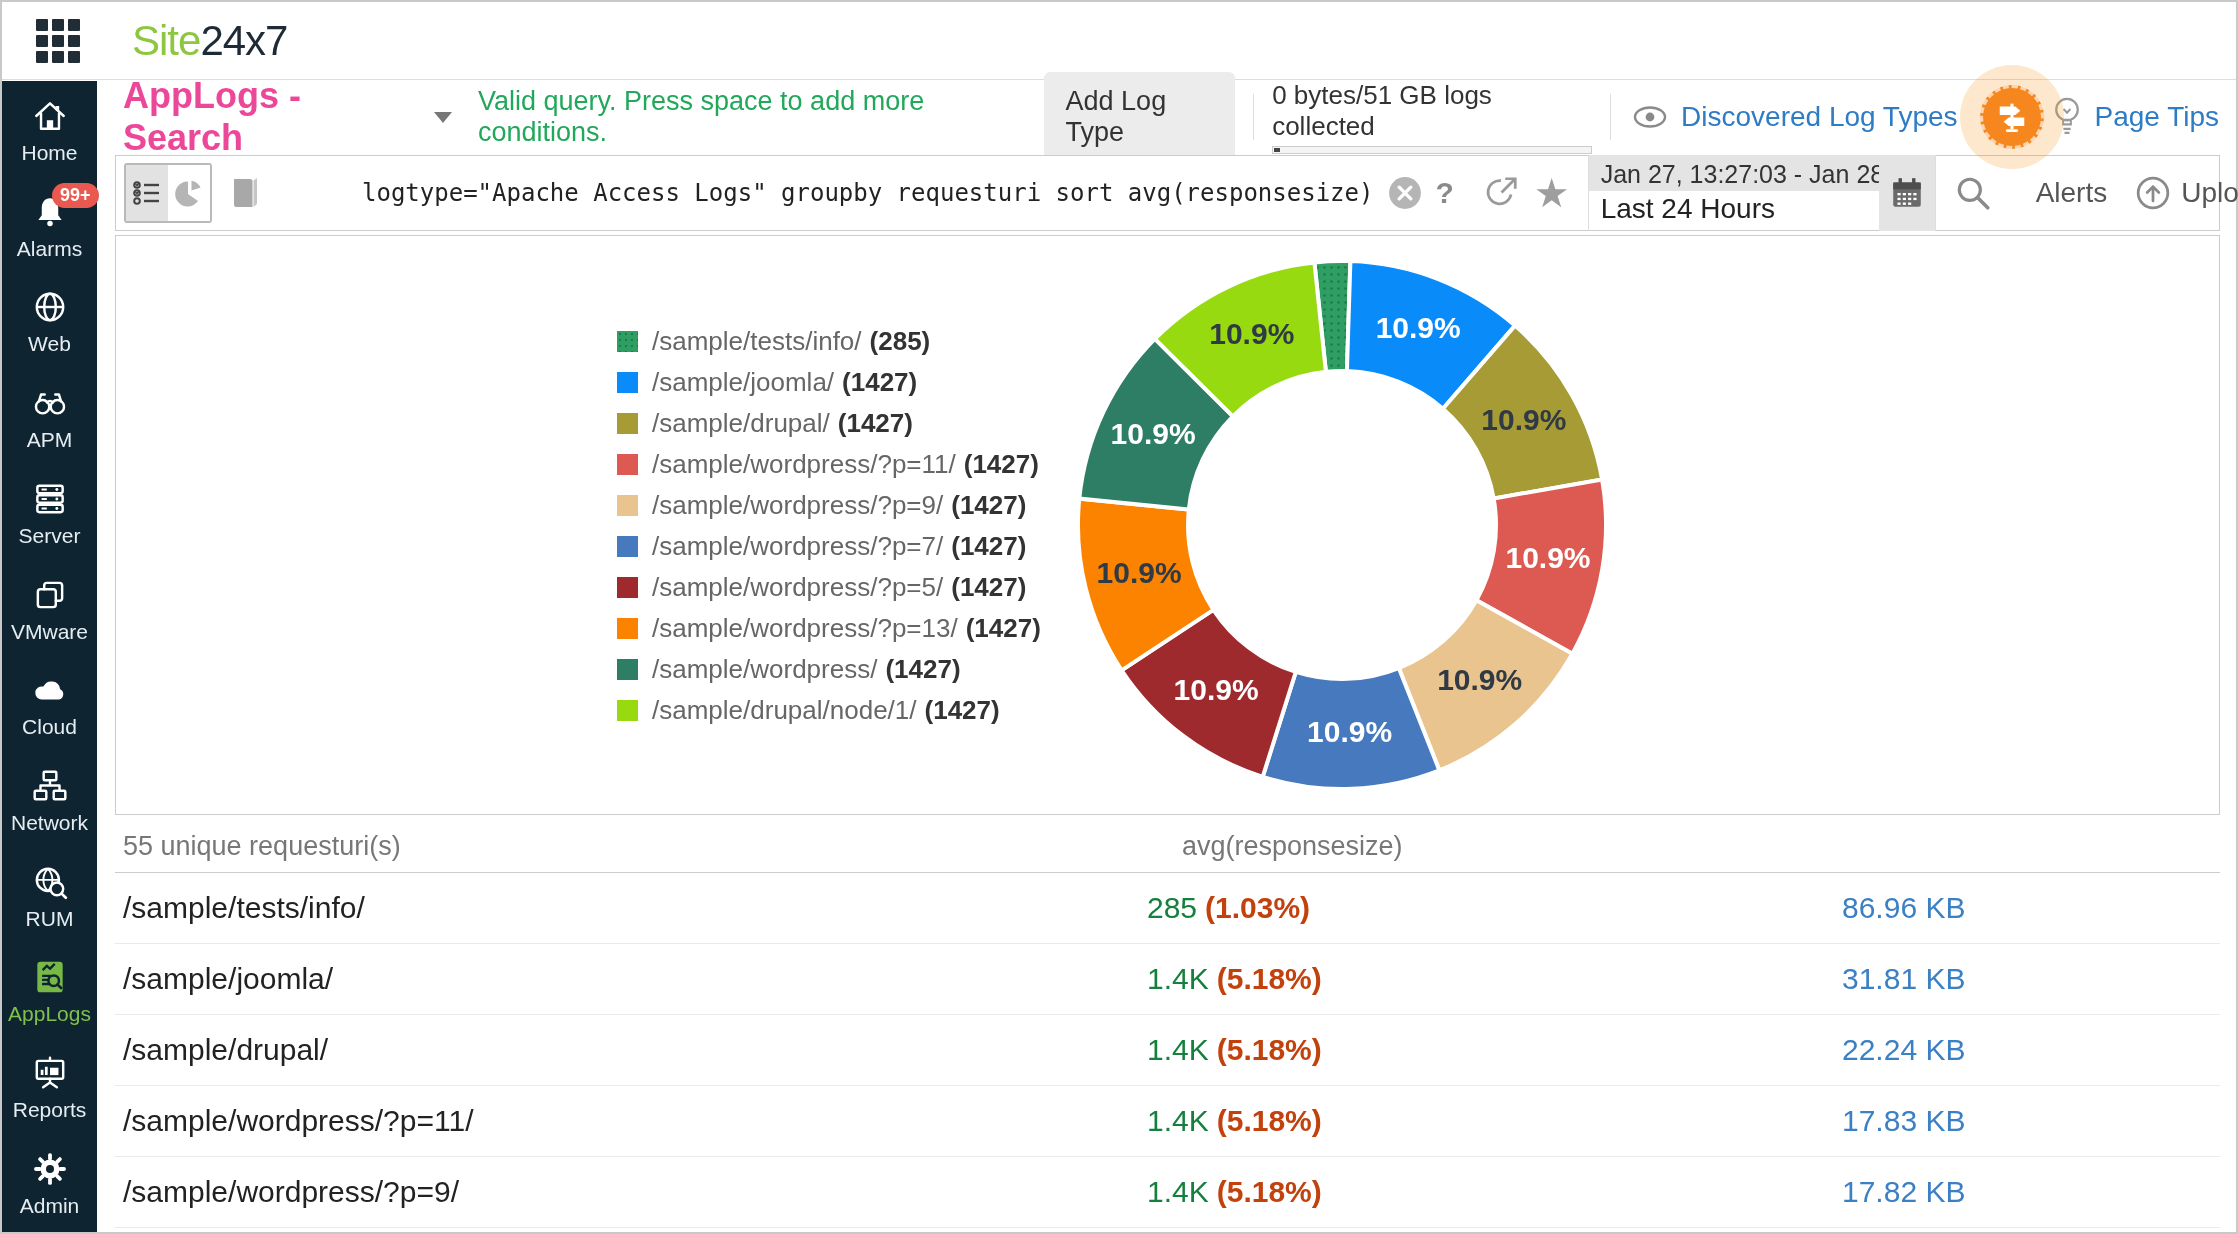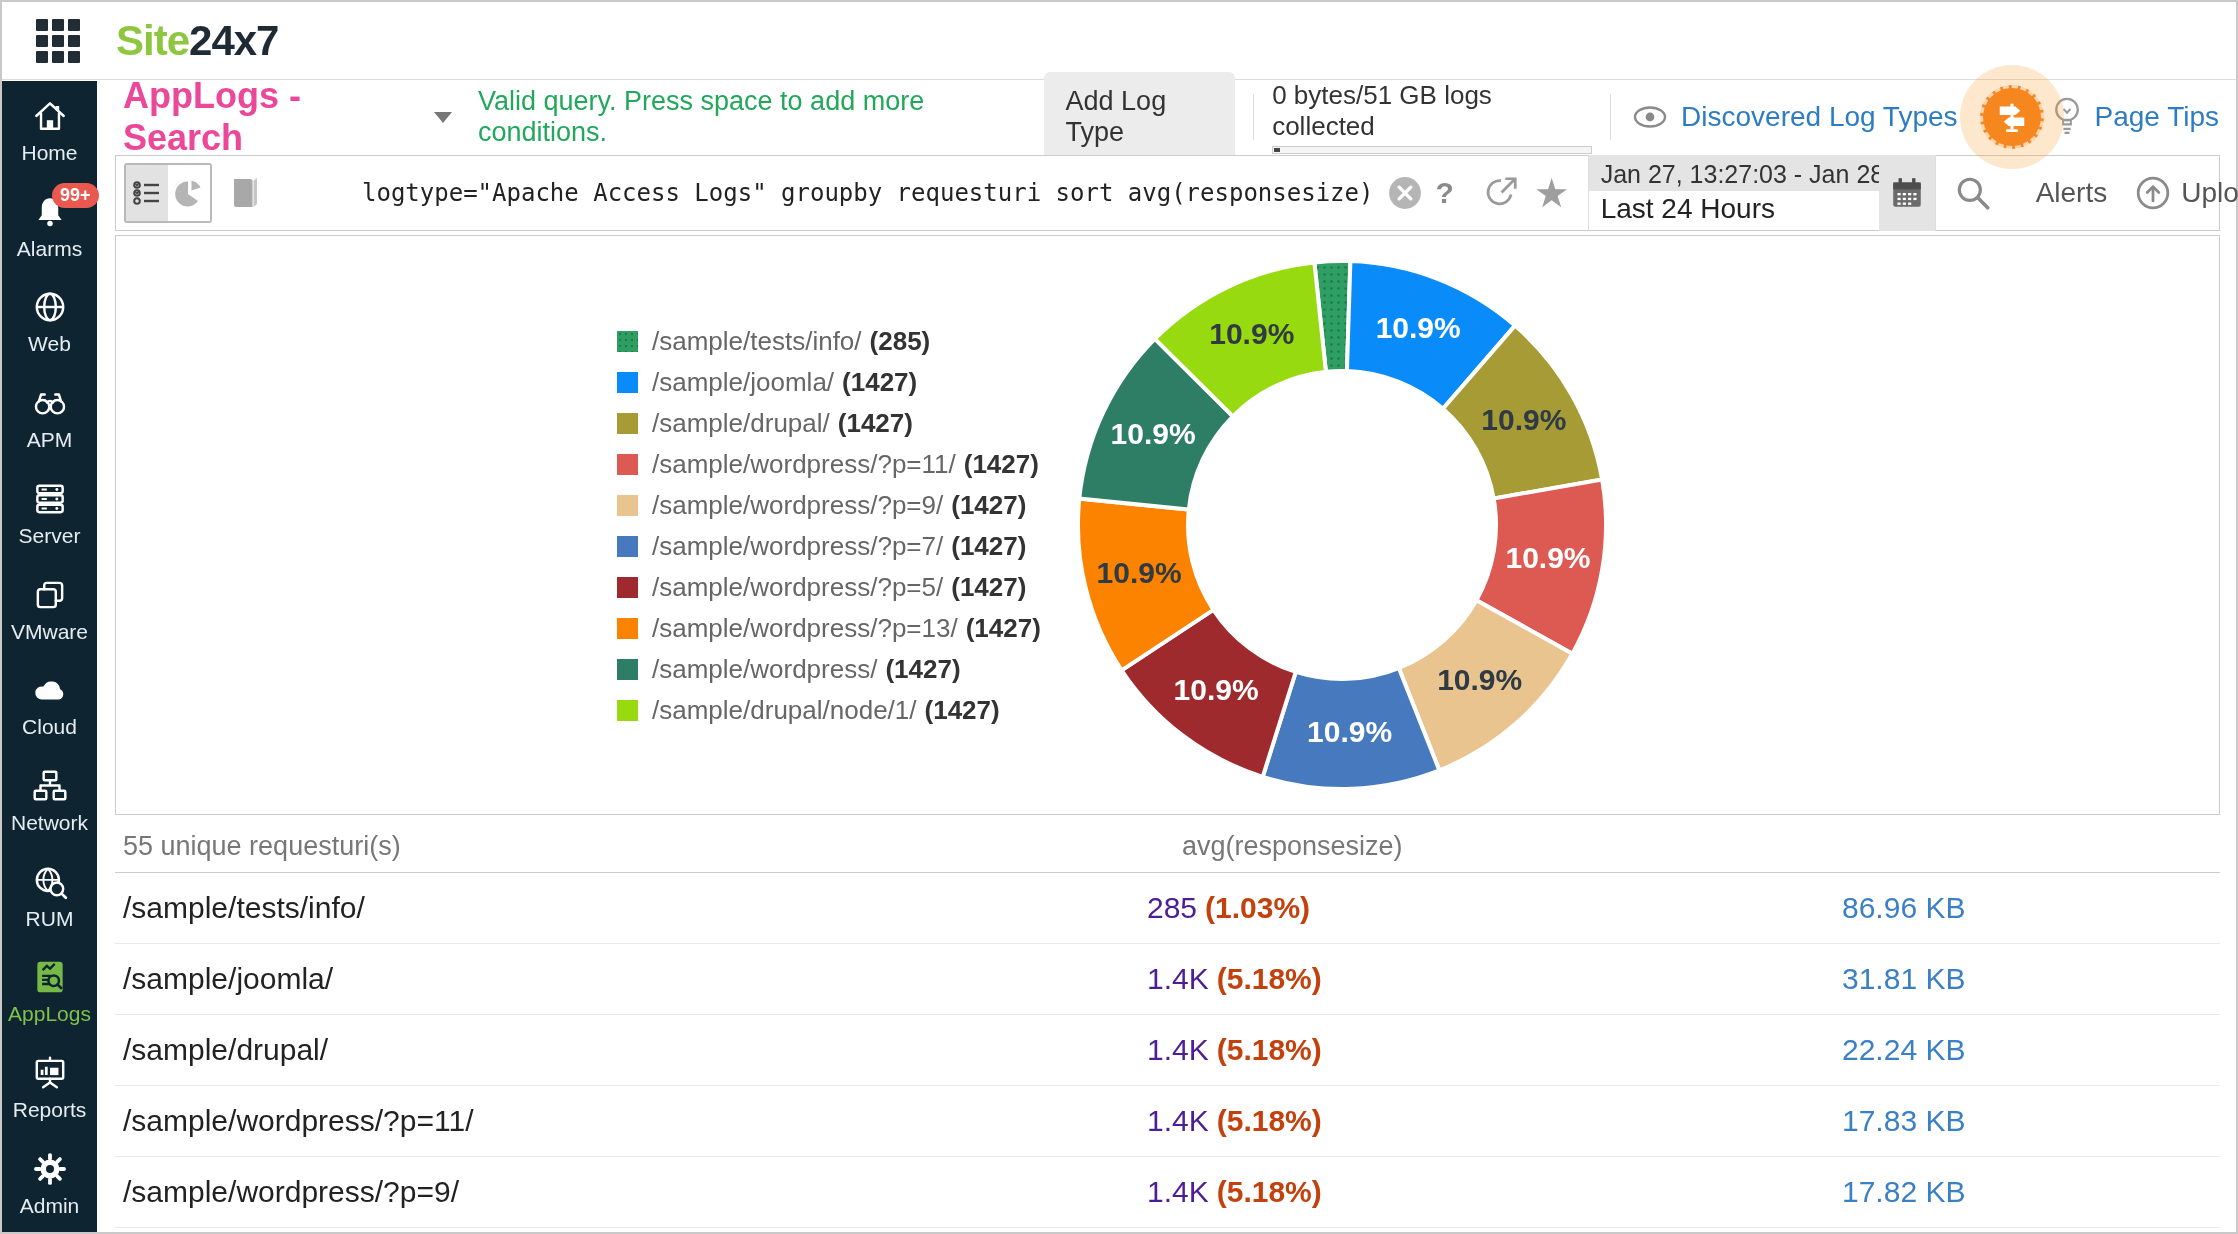--- a/index.html
+++ b/index.html
@@ -7,21 +7,21 @@
               font-family:"Liberation Sans", sans-serif; }
   .frame { position:absolute; inset:0; border:2px solid #c9c9c9; background:#fff; }
 
   
   .topbar { position:absolute; left:0; top:0; right:0; height:78px; background:#fff;
             border-bottom:1px solid #ddd; display:flex; align-items:center; }
   .grid-icon { width:44px; height:44px; margin-left:34px; display:grid;
                grid-template-columns:repeat(3,12px); grid-template-rows:repeat(3,12px);
                gap:4px; cursor:pointer; }
   .grid-icon span { background:#222c35; border-radius:1px; }
-  .logo { margin-left:36px; font-size:42px; font-weight:bold; letter-spacing:-1px; color:#1e2b36; }
+  .logo { margin-left:52px; font-size:42px; font-weight:normal; letter-spacing:-1px; color:#1e2b36; }
   .logo .g { color:#8dc63f; }
 
   
   .sidebar { position:absolute; left:0; top:79px; bottom:0; width:95px; background:#0f2431;
              display:flex; flex-direction:column; justify-content:space-between;
              padding:16px 0 14px 0; }
   .side-item { display:flex; flex-direction:column; align-items:center; gap:6px;
                color:#e6edf2; cursor:pointer; position:relative; }
   .side-item .lbl { font-size:21px; }
   .side-item.active .lbl { color:#7fc14c; }
@@ -92,21 +92,21 @@
   .donut-svg { position:absolute; left:946px; top:0; }
 
   
   .result-table { position:absolute; left:12px; right:16px; top:740px; bottom:0; }
   .t-head { display:grid; grid-template-columns:1024px 695px 1fr; padding-left:8px;
             height:52px; align-items:center; border-bottom:1px solid #ccc;gap:35px; }
   .t-head div { font-size:27px; color:#777; }
   .t-row { display:grid; grid-template-columns:1024px 695px 1fr; padding-left:8px;
            height:71px; align-items:center; border-bottom:1px solid #eaeaea; }
   .t-uri { font-size:30px; color:#222; }
-  .t-count { font-size:30px; } .t-count .num { color:#4c1d95; cursor:pointer; }
+  .t-count { font-size:30px; } .t-count .num { color:#15803d; cursor:pointer; }
   .t-count .pct { color:#c2410c; font-weight:bold; margin-left:8px; }
   .t-avg { font-size:30px; color:#3b7fc4; cursor:pointer; }
 </style>
 </head>
 <body>
 
 <div class="frame">
 
   <header class="topbar">
     <div class="grid-icon">

